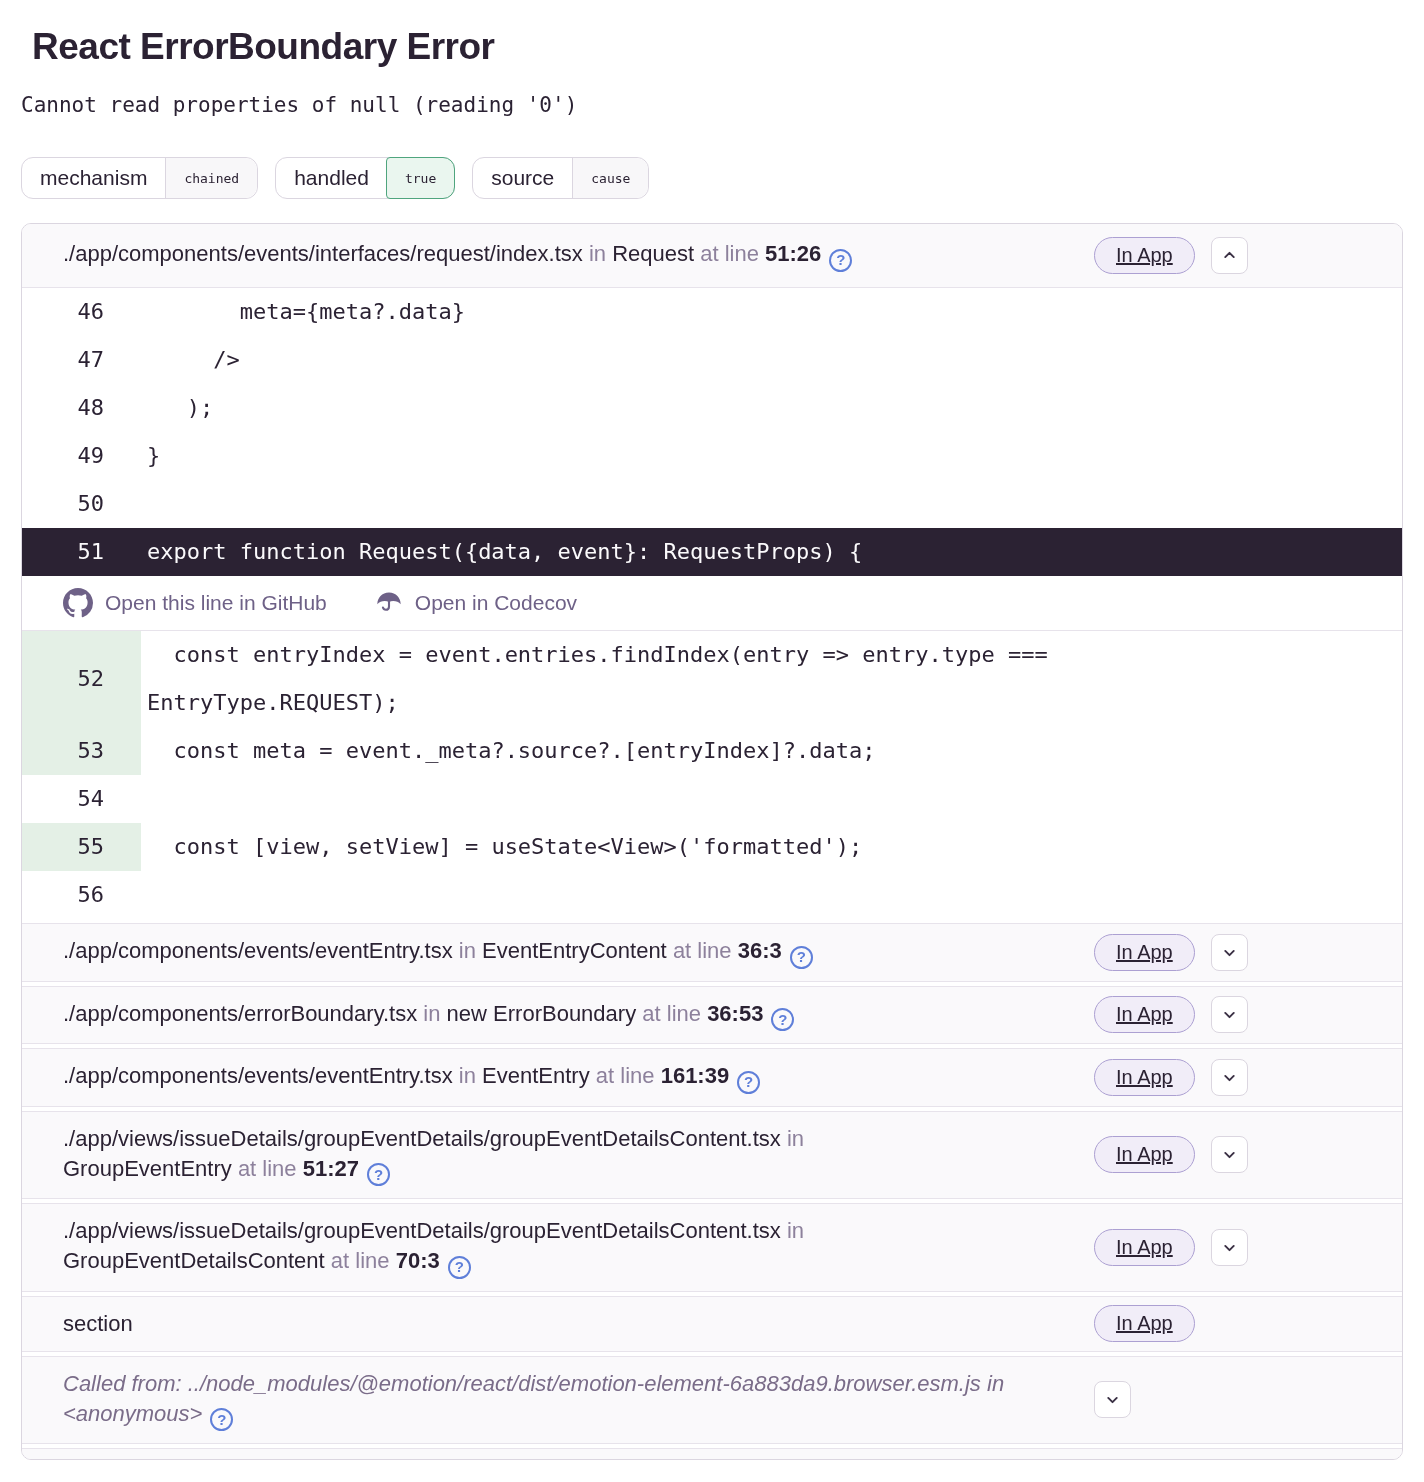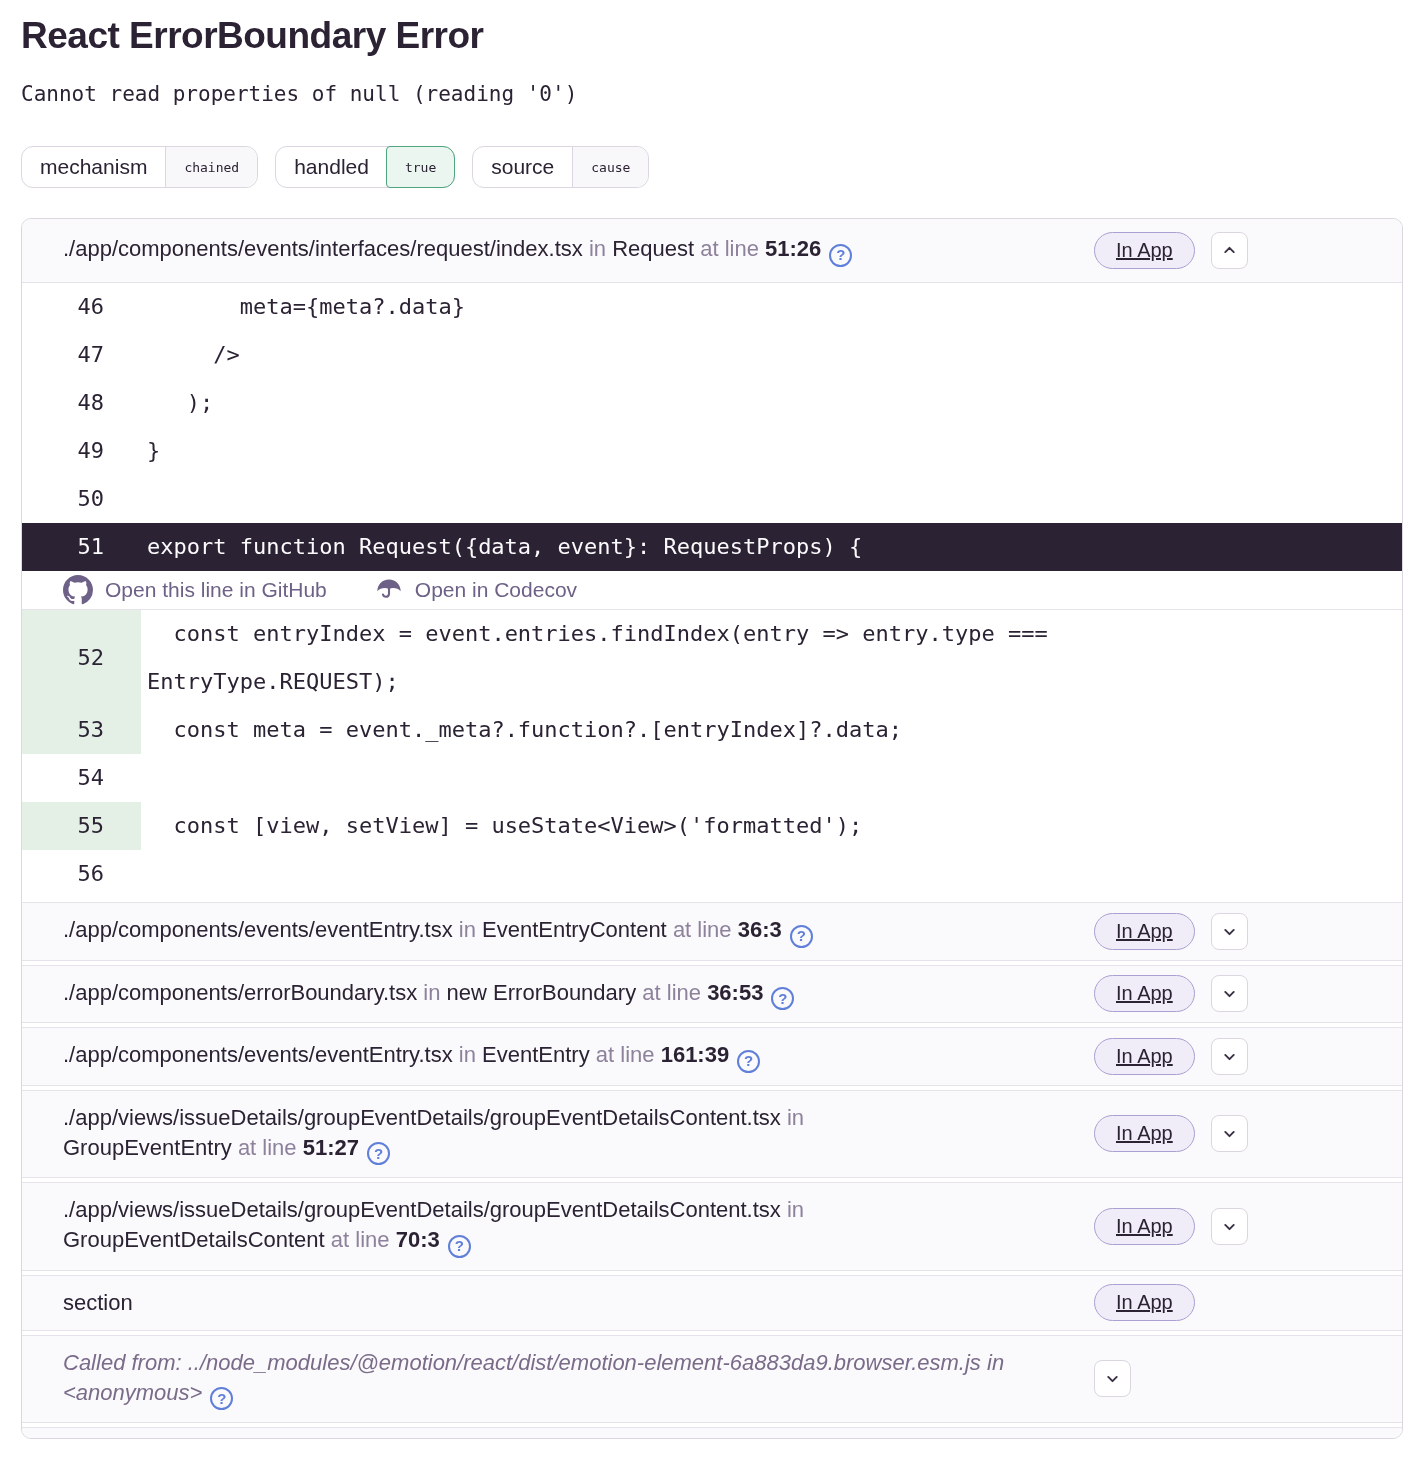--- a/index.html
+++ b/index.html
@@ -20,33 +20,33 @@
     --tag-value-bg:#F8F7F9;
   }
   *{box-sizing:border-box;}
   html,body{margin:0;padding:0;}
   body{
     width:1424px;height:1482px;overflow:hidden;background:#fff;
     font-family:"Liberation Sans",sans-serif;color:var(--text-dark);
     padding:14px 21px 0 21px;
   }
 
-  h1.page-title{margin:0;font-size:37px;line-height:44px;font-weight:700;letter-spacing:-0.5px;color:var(--text-dark);}
+  h1.page-title{margin:11px;font-size:37px;line-height:44px;font-weight:700;letter-spacing:-0.5px;color:var(--text-dark);}
   .subtitle{margin-top:20px;font-family:"DejaVu Sans Mono",monospace;font-size:21px;line-height:32px;color:var(--text-dark);}
 
   
   .tags{display:flex;gap:17px;margin-top:36px;}
   .tag{display:inline-flex;align-items:stretch;border:1px solid var(--border);border-radius:12px;font-size:21px;background:#fff;text-align:center;}
   .tag-key{padding:8px 18px;color:var(--text-dark);border-radius:12px 0 0 12px;display:flex;align-items:center;}
   .tag-value{padding:8px 18px;background:var(--tag-value-bg);border-left:1px solid var(--border);border-radius:0 12px 12px 0;
     font-family:"DejaVu Sans Mono",monospace;font-size:13px;color:var(--text-dark);display:flex;align-items:center;}
   .tag-value.hl{background:var(--true-bg);border:1.5px solid var(--true-border);margin:-1px;border-radius:4px 12px 12px 4px;}
 
   
-  .trace{margin-top:30px;border:1px solid var(--border);border-radius:10px;overflow:hidden;background:#fff;}
+  .trace{margin-top:24px;border:1px solid var(--border);border-radius:10px;overflow:hidden;background:#fff;}
 
   .frame-header,.frame-row{background:var(--row-bg);display:flex;align-items:center;padding:8px 32px 8px 41px;}
   .frame-header{min-height:64px;border-bottom:1px solid var(--border-inner);cursor:pointer;}
   .frame-row{min-height:54px;border-top:1px solid var(--border-inner);border-bottom:1px solid var(--border-inner);margin:4px 0;cursor:pointer;}
 
   .f-title{flex:1 1 auto;min-width:0;max-width:1015px;font-size:22px;line-height:30px;color:var(--text-dark);padding:4px 0;}
   .f-title .muted{color:var(--text-muted);}
   .f-title .fn{color:var(--text-dark);}
   .f-title .lineno{font-weight:600;color:var(--text-dark);}
   .group{white-space:nowrap;}
@@ -64,21 +64,21 @@
     display:inline-flex;align-items:center;justify-content:center;cursor:pointer;color:#3A3044;padding:0;}
 
   
   .code-line{display:flex;font-family:"DejaVu Sans Mono",monospace;font-size:22px;line-height:48px;background:#fff;}
   .gutter{flex:0 0 119px;display:flex;align-items:center;justify-content:flex-end;padding-right:37px;color:var(--text-dark);}
   .code-text{flex:1 1 auto;white-space:pre-wrap;word-break:break-word;padding-left:6px;color:var(--text-dark);}
   .code-line.ctx .gutter{background:var(--context-green);}
   .code-line.active{background:var(--active-line-bg);}
   .code-line.active .gutter,.code-line.active .code-text{color:var(--active-line-text);}
 
-  .links-row{display:flex;align-items:center;gap:48px;padding:0 41px;height:39px;background:#fff;
+  .links-row{display:flex;align-items:center;gap:48px;padding:0 41px;height:55px;background:#fff;
     border-bottom:1px solid var(--border-inner);font-size:21px;color:var(--link-purple);}
   .link{display:inline-flex;align-items:center;gap:12px;cursor:pointer;color:var(--link-purple);}
   .link svg{flex:0 0 auto;}
 
   .section-row .f-title{font-style:normal;}
   .sliver{height:11px;background:var(--row-bg);border-top:1px solid var(--border-inner);margin-top:4px;cursor:pointer;}
 </style>
 </head>
 <body>
 
@@ -176,21 +176,21 @@
   </div>
 
   <div class="code-line ctx">
     <span class="gutter">52</span>
     <span class="code-text">  const entryIndex = event.entries.findIndex(entry =&gt; entry.type ===
 EntryType.REQUEST);</span>
   </div>
 
   <div class="code-line ctx">
     <span class="gutter">53</span>
-    <span class="code-text">  const meta = event._meta?.function?.[entryIndex]?.data;</span>
+    <span class="code-text">  const meta = event._meta?.source?.[entryIndex]?.data;</span>
   </div>
 
   <div class="code-line">
     <span class="gutter">54</span>
     <span class="code-text"></span>
   </div>
 
   <div class="code-line ctx">
     <span class="gutter">55</span>
     <span class="code-text">  const [view, setView] = useState&lt;View&gt;('formatted');</span>

